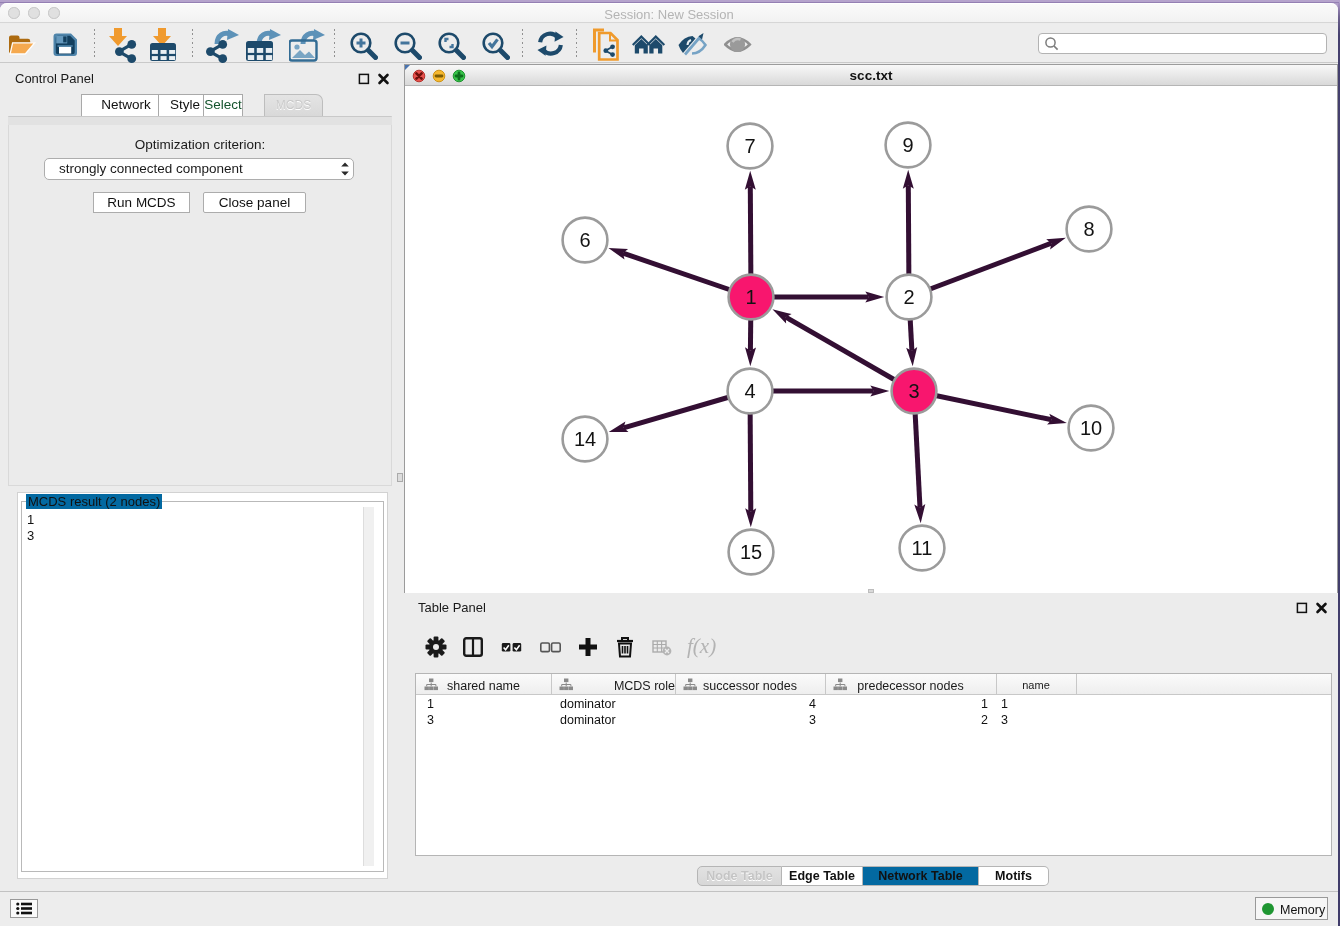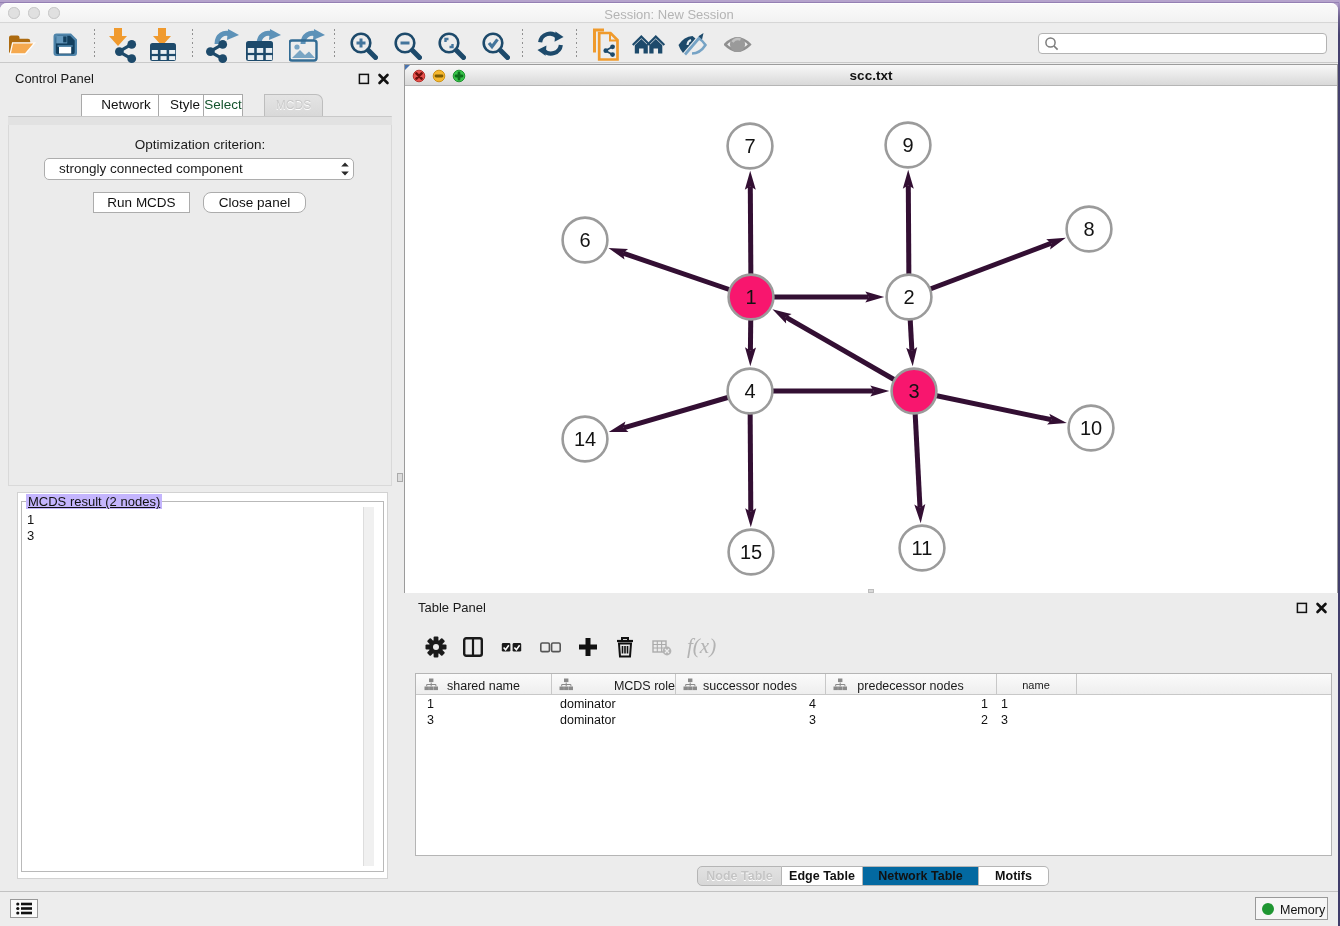--- a/index.html
+++ b/index.html
@@ -173,24 +173,24 @@
 <div class="abs" style="left:203px;top:94px;width:40px;height:23px;background:#fff;border:1px solid #a9a9a9;border-bottom:none;font-size:13.5px;color:#14532d;text-align:center;line-height:20px;">Select</div>
 <div class="abs" style="left:264px;top:94px;width:59px;height:22px;background:linear-gradient(#e4e4e4,#d9d9d9);border:1px solid #bdbdbd;border-bottom:none;border-radius:0 7px 0 0;font-size:12px;color:#c9c9c9;text-shadow:0 1px 0 #fff;text-align:center;line-height:20px;">MCDS</div>
 <div class="abs" style="left:8px;top:116px;width:384px;height:370px;background:#ebebeb;border:1px solid #d9d9d9;border-top:1px solid #c9c9c9;"></div>
 <div class="abs" style="left:8px;top:117px;width:384px;height:8px;background:#e2e2e2;"></div>
 <div class="abs" style="left:8px;top:137px;width:384px;text-align:center;font-size:13.5px;color:#1a1a1a;">Optimization criterion:</div>
 <div class="abs" style="left:44px;top:158px;width:310px;height:22px;background:#fff;border:1px solid #adadad;border-radius:5px;font-size:13.5px;color:#1a1a1a;line-height:20px;padding-left:14px;">strongly connected component</div>
 <svg class="abs" style="left:339px;top:162px;" width="12" height="14" viewBox="0 0 12 14">
     <path d="M2.2,4.6 L6,0.6 L9.8,4.6 z M2.2,9.4 L6,13.4 L9.8,9.4 z" fill="#2a2a2a"></path>
   </svg>
 <div class="abs" style="left:93px;top:192px;width:97px;height:21px;background:#fff;border:1px solid #acacac;border-radius:0;font-size:13.5px;color:#111;text-align:center;line-height:19px;">Run MCDS</div>
-<div class="abs" style="left:203px;top:192px;width:103px;height:21px;background:#fff;border:1px solid #acacac;border-radius:8px;font-size:13.5px;color:#111;text-align:center;line-height:19px;">Close panel</div>
+<div class="abs" style="left:203px;top:192px;width:103px;height:21px;background:#fff;border:1px solid #acacac;border-radius:2px;font-size:13.5px;color:#111;text-align:center;line-height:19px;">Close panel</div>
 <div class="abs" style="left:17px;top:492px;width:371px;height:387px;background:#fff;border:1px solid #d2d2d2;"></div>
 <div class="abs" style="left:21px;top:501px;width:363px;height:371px;border:1px solid #b9b9b9;"></div>
-<div class="abs" style="left:26px;top:494px;background:#c4b5fd;padding:0 2px;font-size:13px;color:#111;text-decoration:underline;">MCDS result (2 nodes)</div>
+<div class="abs" style="left:26px;top:494px;background:#0369a1;padding:0 2px;font-size:13px;color:#111;">MCDS result (2 nodes)</div>
 <div class="abs" style="left:363px;top:507px;width:11px;height:359px;background:#f0f0f0;border-left:1px solid #ddd;"></div>
 <div class="abs" style="left:27px;top:512px;font-size:13px;color:#111;line-height:16px;">1<br>3</div>
 <div class="abs" style="left:397px;top:473px;width:6px;height:9px;background:#dcdcdc;border:1px solid #aaa;"></div>
 <div class="abs" style="left:404px;top:64px;width:934px;height:529px;border:1px solid #9b9b9b;border-bottom:none;background:#fff;"></div>
 <div class="abs" style="left:405px;top:65px;width:932px;height:21px;background:linear-gradient(#f8f8f8,#d9d9d9);border-bottom:1px solid #b5b5b5;"></div>
 <svg class="abs" style="left:405px;top:65px;" width="5" height="5" viewBox="0 0 5 5">
     <path d="M0,0 h5 L0,5 z" fill="#4a74b0"></path>
   </svg>
 <svg style="position:absolute;left:412px;top:69px;" width="14" height="14" viewBox="-7 -7 14 14">
     <circle cx="0" cy="0" r="5.8" fill="#e8514d" stroke="#b5342e" stroke-width="1"></circle>

